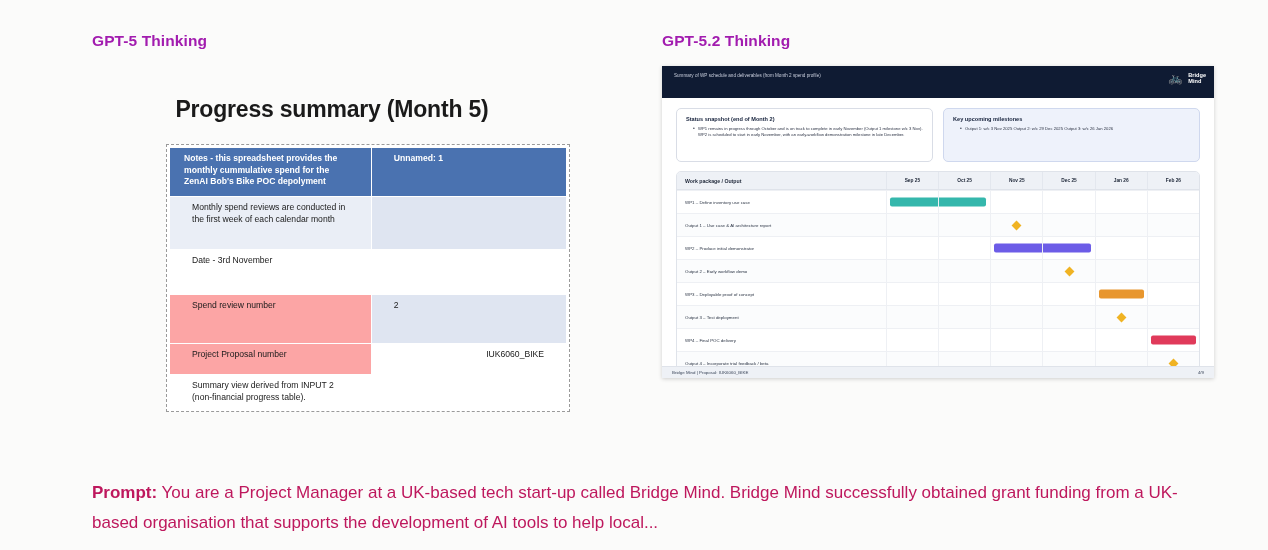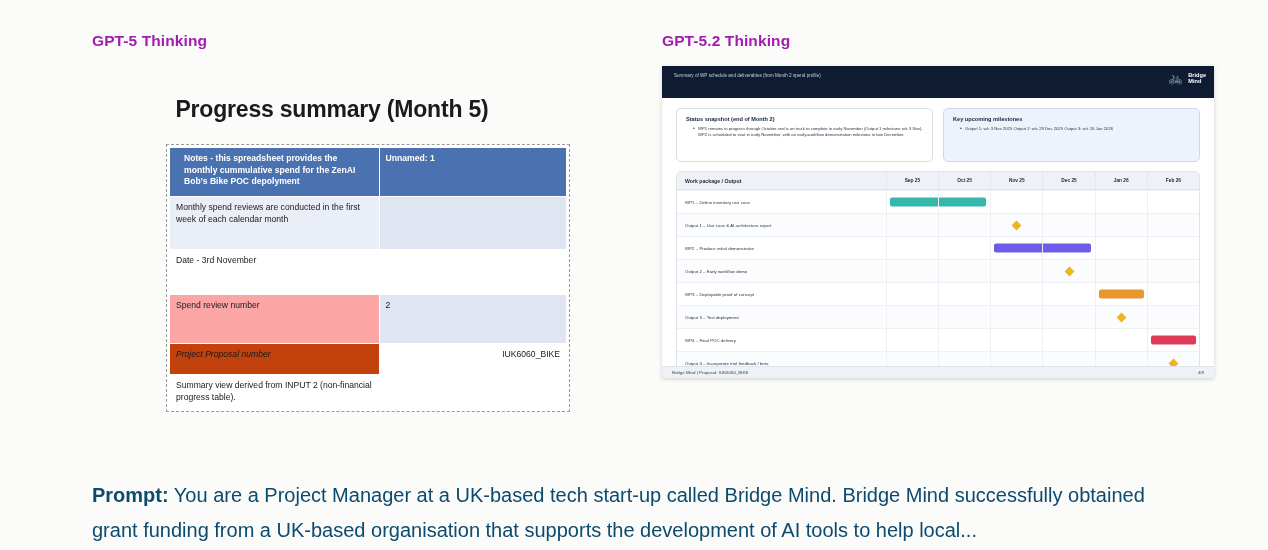--- a/index.html
+++ b/index.html
@@ -54,38 +54,38 @@
   }
   table.sheet {
     border-collapse: collapse;
     width: 100%;
     table-layout: fixed;
     font-size: 8.6px;
     color: #1a1a1a;
   }
   table.sheet td {
     border: 1px solid #ffffff;
-    padding: 5px 6px;
+    padding: 5px 22px;
     vertical-align: top;
     line-height: 1.35;
   }
   .hdr-row td {
     background: #4a72b0;
     color: #ffffff;
     font-weight: 700;
     height: 38px;
   }
   .hdr-row td.first { position: relative; padding-left: 14px; }
   .r2 td.a { background: #eaeef6; height: 42px; }
   .r2 td.b { background: #dfe5f1; }
   .r3 td.a { background: #ffffff; height: 34px; }
   .r3 td.b { background: #ffffff; }
   .r4 td.a { background: #fca5a5; height: 38px; }
   .r4 td.b { background: #dfe5f1; }
-  .r5 td.a { background: #c2410c; height: 20px; font-style: italic; }
+  .r5 td.a { background: #fca5a5; height: 20px; }
   .r5 td.b { background: #ffffff; text-align: right; }
   .r6 td { background: #ffffff; height: 20px; }
   .col-a { width: 52%; }
   .col-b { width: 48%; }
 
   
   .right-panel {
     position: absolute;
     left: 662px;
     top: 66px;
@@ -246,23 +246,23 @@
     align-items: center;
     justify-content: space-between;
   }
 
   
   .prompt {
     position: absolute;
     left: 92px;
     top: 478px;
     width: 1090px;
-    font-size: 20px;
+    font-size: 17px;
     line-height: 1.75;
-    color: #0c4a6e;
+    color: #be185d;
   }
   .prompt b { font-weight: 700; }
 </style>
 </head>
 <body>
 
 <div class="col-label" id="label-left">GPT-5 Thinking</div>
 <div class="col-label" id="label-right">GPT-5.2 Thinking</div>
 
 <div class="left-panel">

